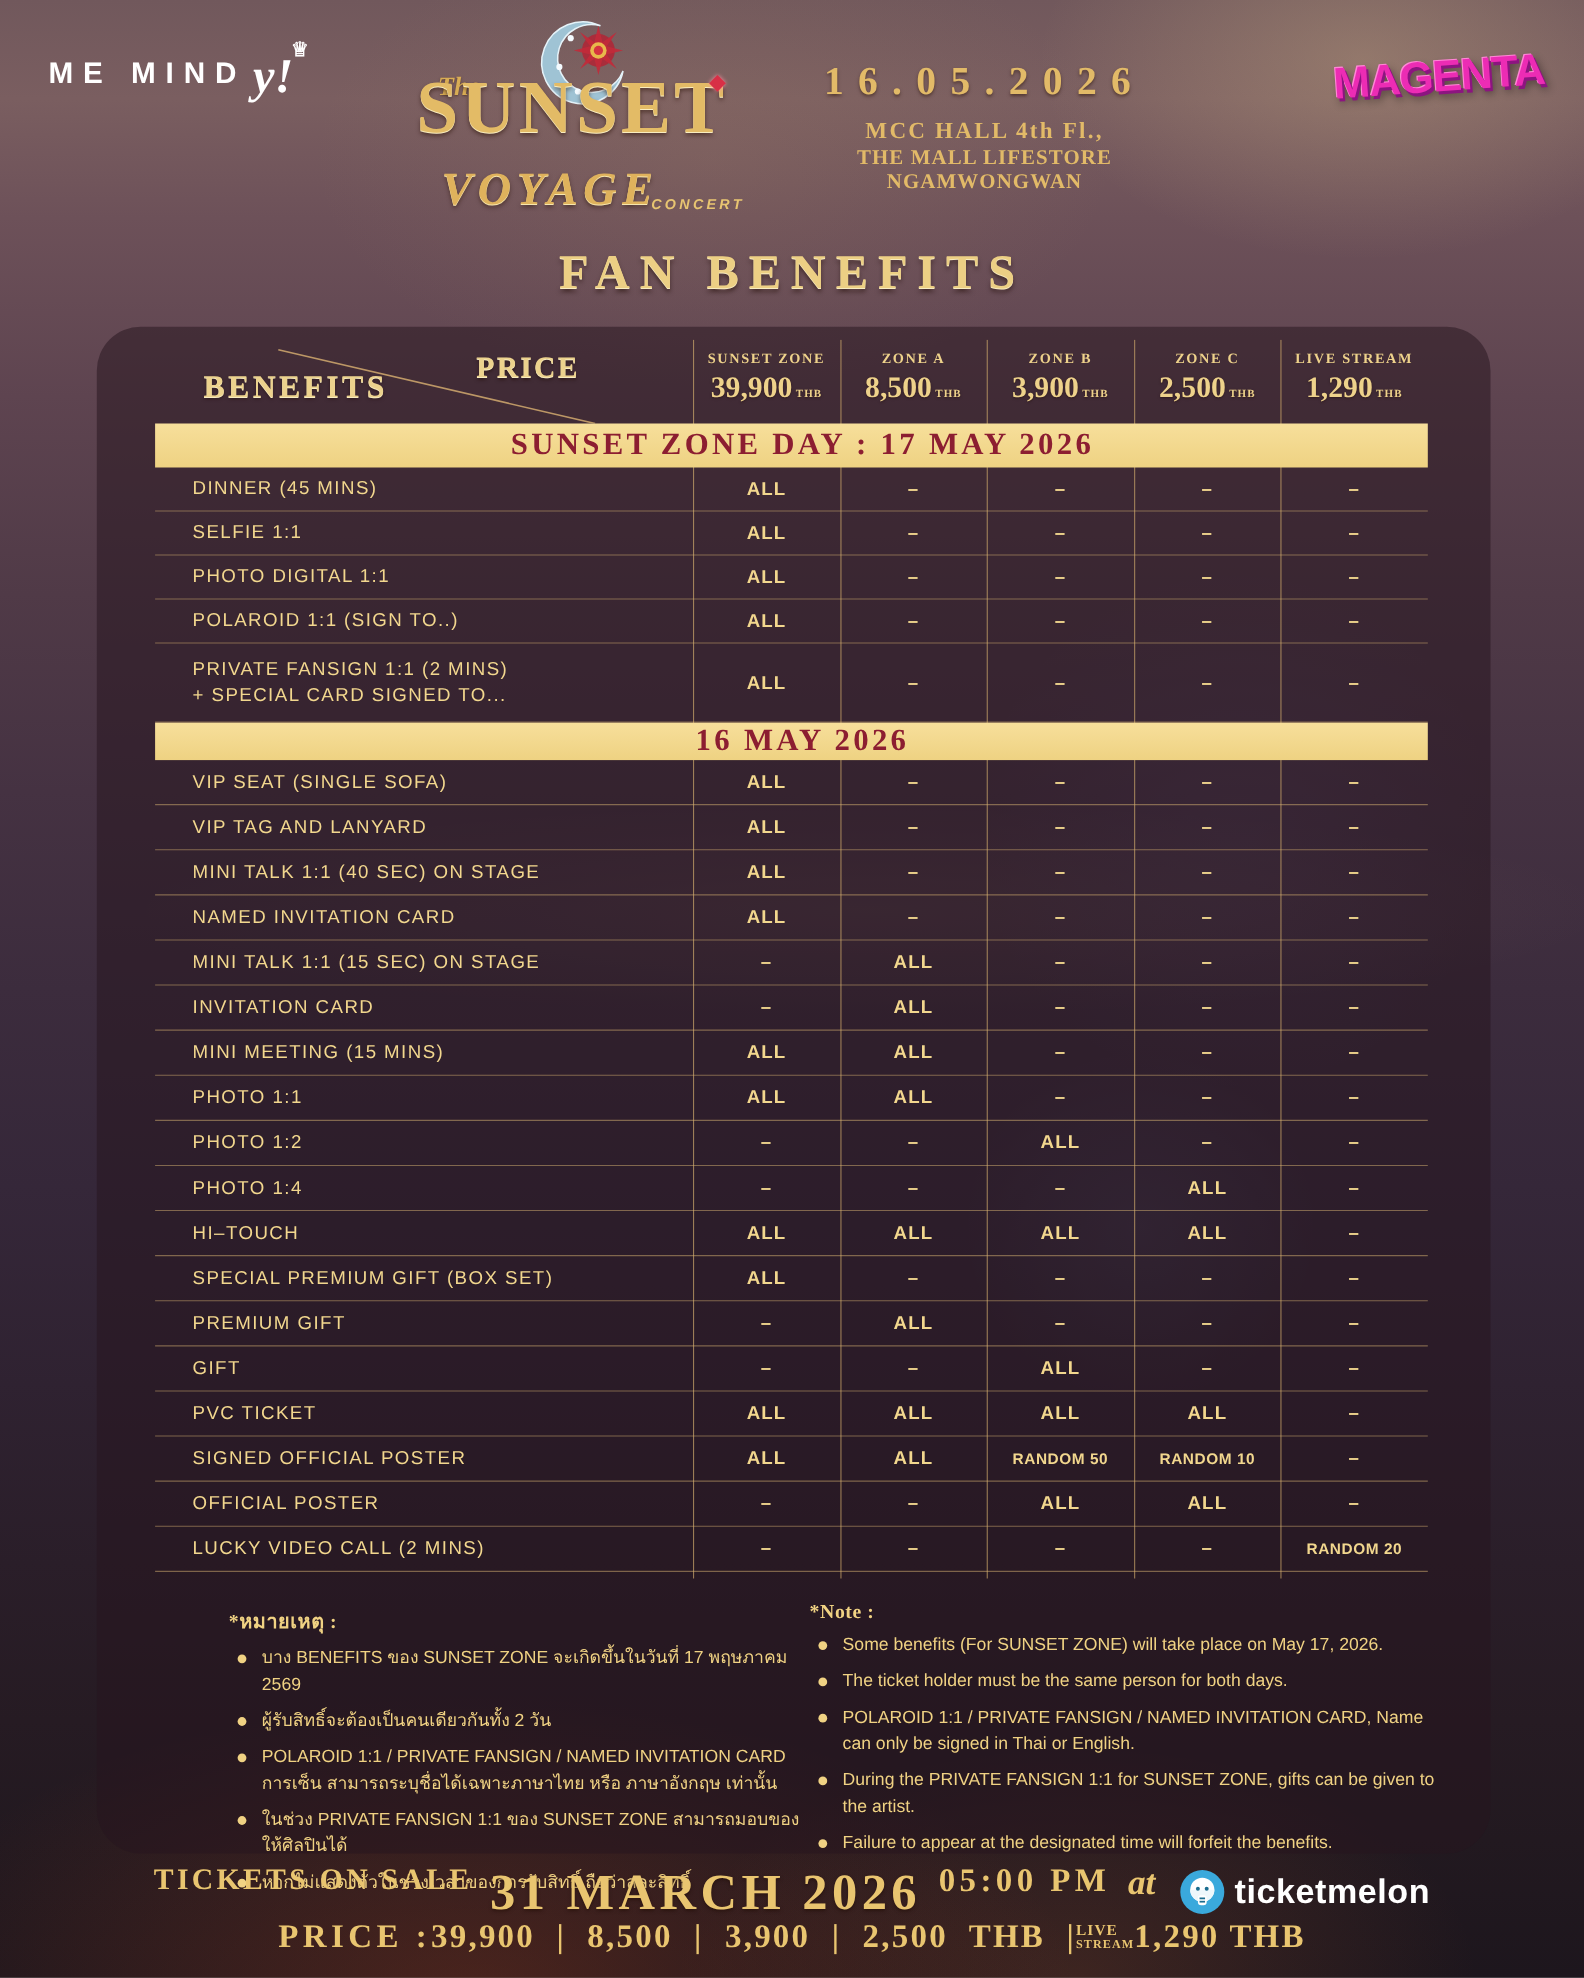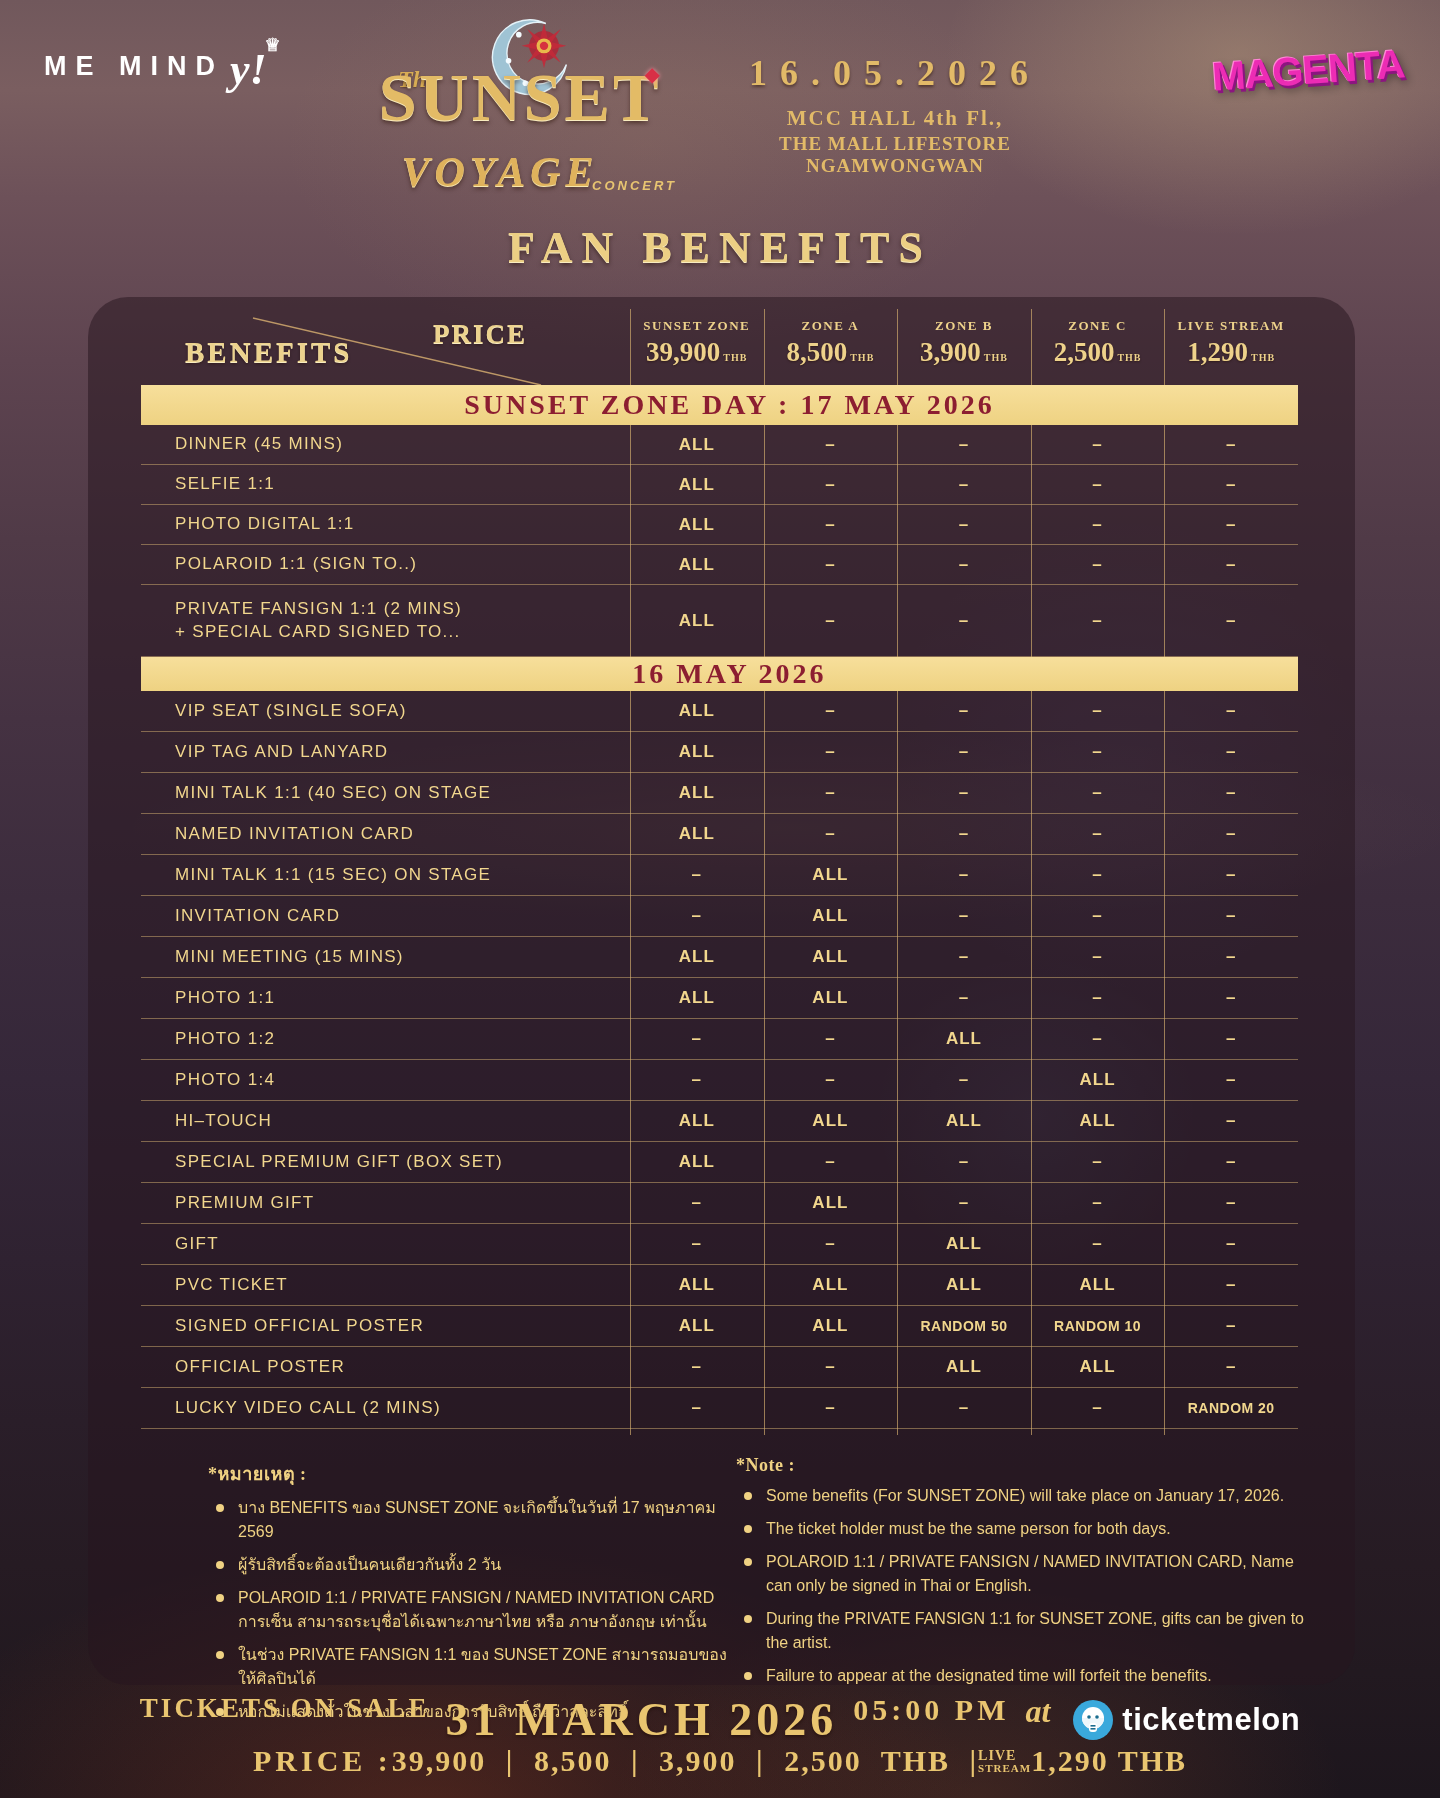--- a/index.html
+++ b/index.html
@@ -360,21 +360,21 @@
           <li>บาง BENEFITS ของ SUNSET ZONE จะเกิดขึ้นในวันที่ 17 พฤษภาคม 2569</li>
           <li>ผู้รับสิทธิ์จะต้องเป็นคนเดียวกันทั้ง 2 วัน</li>
           <li>POLAROID 1:1 / PRIVATE FANSIGN / NAMED INVITATION CARD การเซ็น สามารถระบุชื่อได้เฉพาะภาษาไทย หรือ ภาษาอังกฤษ เท่านั้น</li>
           <li>ในช่วง PRIVATE FANSIGN 1:1 ของ SUNSET ZONE สามารถมอบของให้ศิลปินได้</li>
           <li>หากไม่แสดงตัวในช่วงเวลาของการรับสิทธิ์ ถือว่าสละสิทธิ์</li>
         </ul>
     </div>
     <div class="notes notes-en">
       <div class="notes-h">*Note :</div>
       <ul>
-          <li>Some benefits (For SUNSET ZONE) will take place on January 17, 2026.</li>
+          <li>Some benefits (For SUNSET ZONE) will take place on May 17, 2026.</li>
           <li>The ticket holder must be the same person for both days.</li>
           <li>POLAROID 1:1 / PRIVATE FANSIGN / NAMED INVITATION CARD, Name can only be signed in Thai or English.</li>
           <li>During the PRIVATE FANSIGN 1:1 for SUNSET ZONE, gifts can be given to the artist.</li>
           <li>Failure to appear at the designated time will forfeit the benefits.</li>
         </ul>
     </div>
   </div>
 
   <div class="footer1">
     <span class="f-label">TICKETS ON SALE</span>

